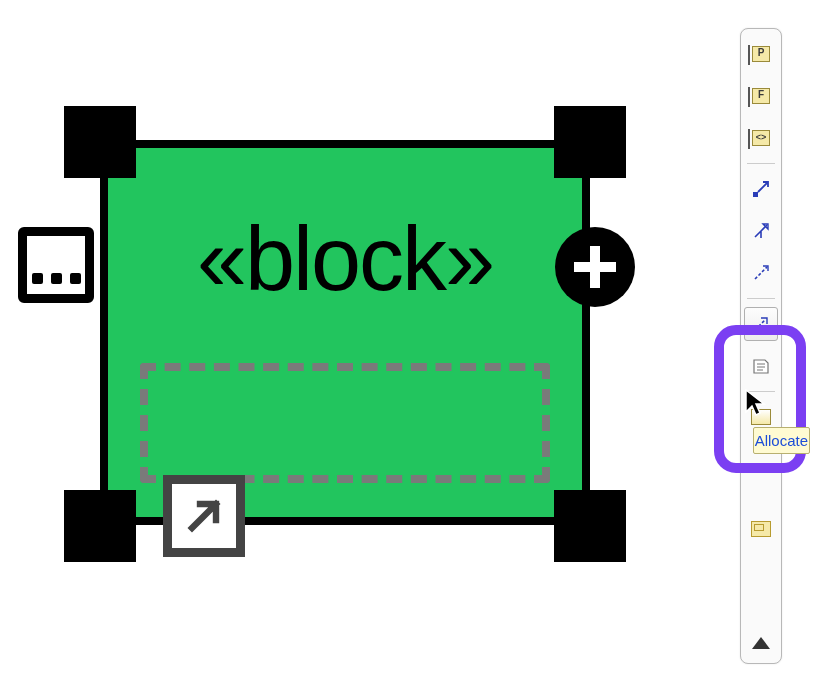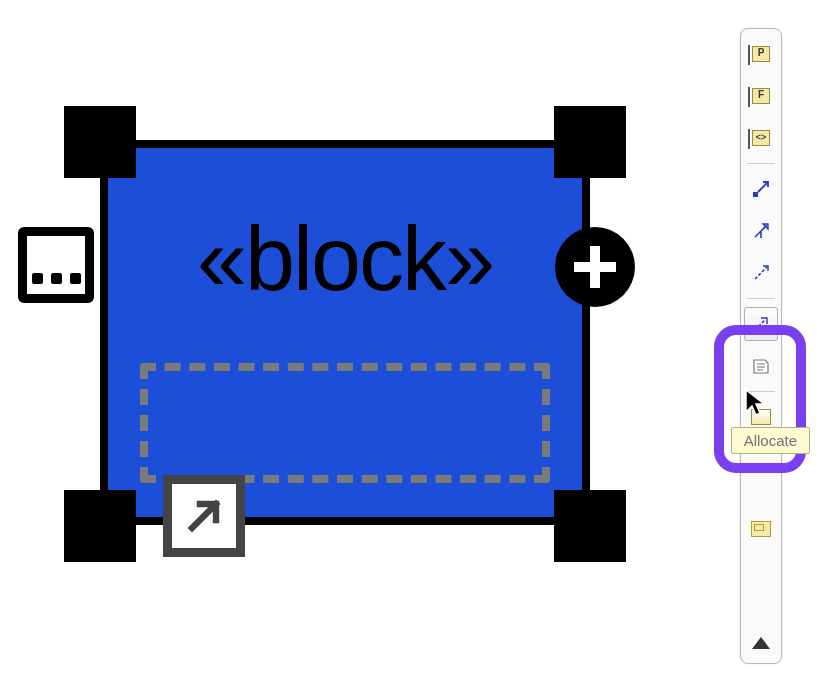--- a/index.html
+++ b/index.html
@@ -15,21 +15,21 @@
 
   
   .block-node {
     position: absolute;
     left: 100px;
     top: 140px;
     width: 490px;
     height: 385px;
     border: 8px solid #000;
     box-sizing: border-box;
-    background: #1d4ed8;
+    background: #22c55e;
     text-decoration: underline;
   }
 
   .block-stereotype {
     position: absolute;
     top: 60px;
     left: 0;
     right: 0;
     text-align: center;
     font-size: 90px;
@@ -241,23 +241,23 @@
     right: 56px;
     top: 388px;
     pointer-events: none;
   }
   .tooltip {
     position: absolute;
     right: 16px;
     top: 427px;
     background: #fffbd2;
     border: 1px solid #b8b070;
-    padding: 4px 12px;
+    padding: 4px 1px;
     font-size: 15px;
-    color: #737373;
+    color: #1d4ed8;
     border-radius: 2px;
   }
 
 </style>
 </head>
 <body>
 
 <div class="block-node">
   <div class="block-stereotype">«block»</div>
   <div class="compartment"></div>

